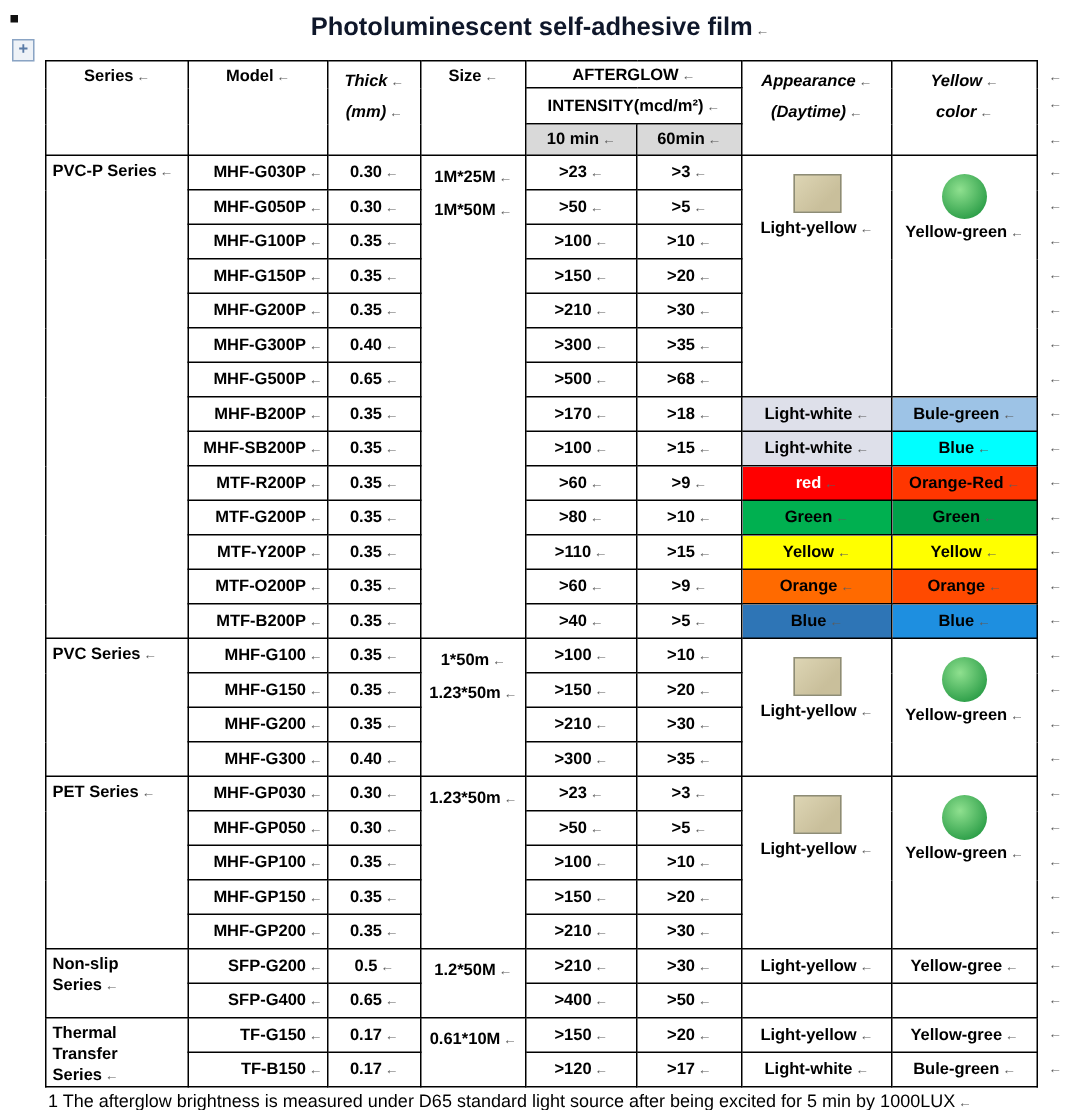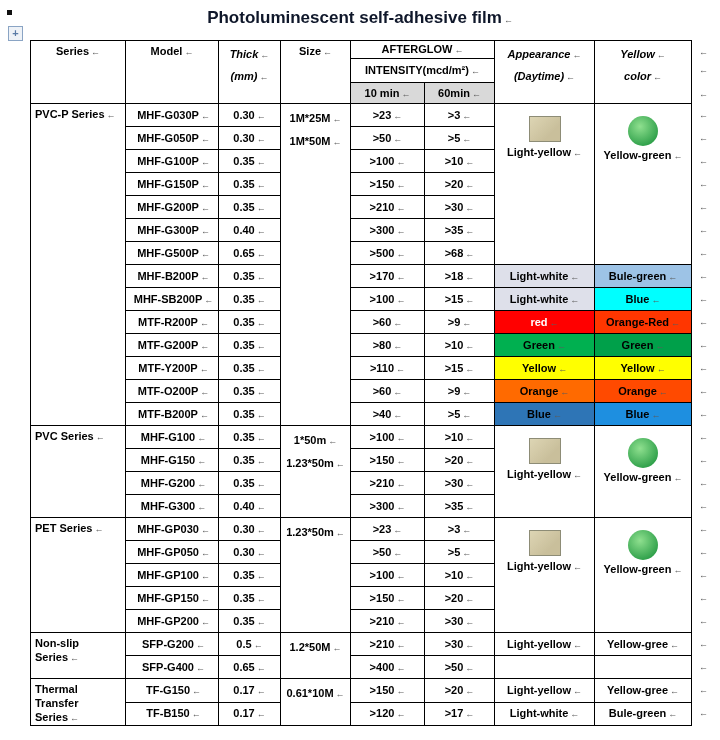--- a/index.html
+++ b/index.html
@@ -13,21 +13,21 @@
   .title{margin:0;padding-top:8px;text-align:center;font-size:17px;font-weight:bold;color:#0f172a;}
 
   table{position:absolute;left:30px;top:40px;border-collapse:collapse;table-layout:fixed;width:681px;}
   td{border:1px solid #000;font-size:11px;font-weight:bold;color:#000;padding:1px 3px;
      text-align:center;vertical-align:middle;overflow:hidden;line-height:14px;}
   tr.body{height:23px;}
   tr.hr1{height:18px;} tr.hr2{height:24px;} tr.hr3{height:21px;}
 
   td.hcell{vertical-align:top;padding-top:3px;}
   td.series{text-align:left;vertical-align:top;padding:3px 2px 0 4px;}
-  td.model{text-align:center;padding-left:6px;}
+  td.model{text-align:right;padding-left:6px;}
   td.sizecell{vertical-align:top;padding-top:3px;}
   td.merged{vertical-align:top;padding-top:12px;}
   .blk{display:block;line-height:21px;font-style:italic;}
   .szl{display:block;line-height:22px;}
 
   .sub{background:var(--c-hdrgray,#d9d9d9);text-align:center;}
   .bg-lw{background:var(--c-lightwhite,#dee0ea);}
   .bg-bg{background:var(--c-bulegreen,#9dc3e6);}
   .bg-cy{background:var(--c-cyan,#00ffff);}
   .bg-rd{background:var(--c-red,#ff0000);color:#fff;}
@@ -345,13 +345,14 @@
       <td><span class="m">0.17</span></td>
       <td><span class="m">&gt;120</span></td>
       <td><span class="m">&gt;17</span></td>
       <td><span class="m">Light-white</span></td>
       <td><span class="m">Bule-green</span></td>
       <td class="mc m"></td>
     </tr>
   </tbody>
     </table>
 
+  <div class="footnote"><span class="m">1  The afterglow brightness is measured under D65 standard light source after being excited for 5 min by 1000LUX</span></div>
 </div>
 
 </body></html>

